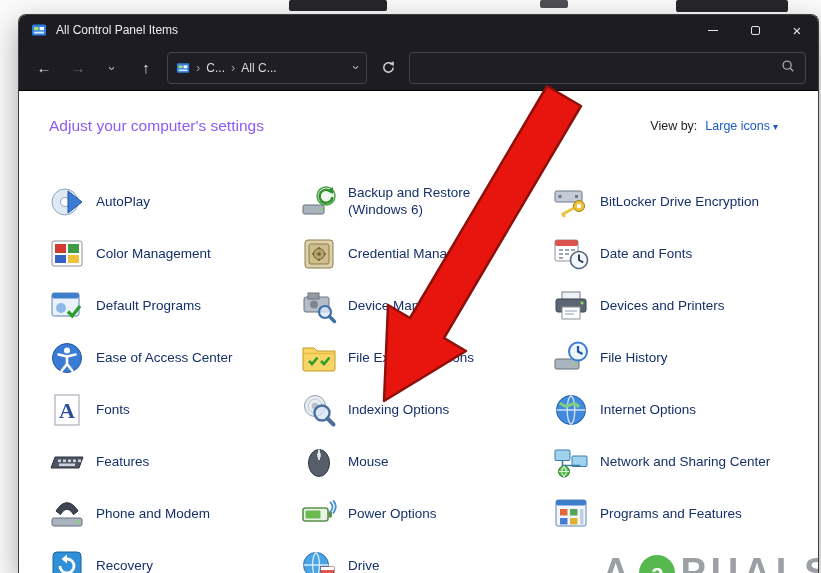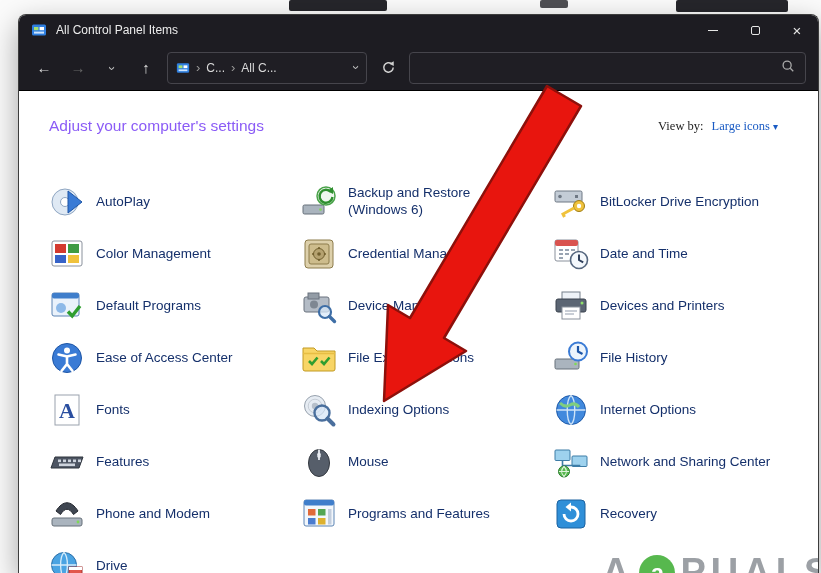--- a/index.html
+++ b/index.html
@@ -51,21 +51,21 @@
   .refresh { width: 26px; display: flex; justify-content: center; flex: 0 0 auto; }
   .searchbox {
     flex: 1; height: 32px; background: #1f1e24; border: 1px solid #46454c;
     border-radius: 4px; display: flex; align-items: center; padding: 0 10px; gap: 8px;
   }
   .searchbox input { flex: 1; background: transparent; border: none; outline: none; color: #ddd; font-size: 12px; }
 
   .content { position: relative; height: calc(100% - 76px); background: #fff; }
   .content-header { display: flex; justify-content: space-between; align-items: center; padding: 26px 40px 0 30px; }
   .page-title { font-size: 15.5px; color: #8b5cf6; font-weight: 400; }
-  .viewby { display: flex; gap: 8px; font-size: 12.5px; align-items: center; font-family: Liberation Serif, serif; }
+  .viewby { display: flex; gap: 8px; font-size: 12.5px; align-items: center; }
   .viewby-label { color: #1c1c1c; }
   .viewby-value { color: #1a5bc4; cursor: default; }
   .viewby-value .caret { font-size: 10px; margin-left: 3px; }
 
   .grid {
     margin: 44px 0 0 30px; display: grid;
     grid-template-columns: 252px 252px 252px;
     grid-auto-rows: minmax(46px, auto); row-gap: 6px;
   }
   .cp-item { display: flex; align-items: center; gap: 11px; cursor: default; }
@@ -228,21 +228,21 @@
         <div class="cp-item">
           <span class="cp-icon">
             <svg viewBox="0 0 36 36">
               <rect x="2" y="4" width="23" height="21" rx="2" fill="#fff" stroke="#8a919c"></rect>
               <rect x="2" y="4" width="23" height="6" rx="2" fill="#d9534f"></rect>
               <path d="M6 14h4M12 14h4M18 14h4M6 18h4M12 18h4M6 22h4" stroke="#9aa4b2" stroke-width="2"></path>
               <circle cx="26" cy="24" r="8.5" fill="#f4f8fc" stroke="#55667e" stroke-width="1.6"></circle>
               <path d="M26 18.5V24l4.2 2.4" fill="none" stroke="#30405c" stroke-width="2"></path>
             </svg>
           </span>
-          <span class="cp-label">Date and Time</span>
+          <span class="cp-label">Date and Fonts</span>
         </div>
         <div class="cp-item">
           <span class="cp-icon">
             <svg viewBox="0 0 36 36">
               <rect x="3" y="5" width="27" height="23" rx="2" fill="#eaf2fb" stroke="#5d84b4"></rect>
               <rect x="3" y="5" width="27" height="5.5" rx="2" fill="#3f7ecb"></rect>
               <circle cx="12" cy="20" r="5" fill="#8db9e8"></circle>
               <path d="M19 23.5l4.2 4.5L31 18" fill="none" stroke="#2f9e2f" stroke-width="3.4"></path>
             </svg>
           </span>
@@ -378,20 +378,31 @@
               <rect x="3" y="22" width="30" height="8" rx="2" fill="#aab4be" stroke="#67707a"></rect>
               <circle cx="29" cy="26" r="1.4" fill="#7ed957"></circle>
               <path d="M7 15c7-11 15-11 22 0l-4.5 3.5c-4.5-7-8.5-7-13 0z" fill="#3f4651" stroke="#23272e"></path>
             </svg>
           </span>
           <span class="cp-label">Phone and Modem</span>
         </div>
         <div class="cp-item">
           <span class="cp-icon">
             <svg viewBox="0 0 36 36">
+              <rect x="2" y="12" width="25" height="13" rx="2.5" fill="#eaf4e6" stroke="#5a8f4c" stroke-width="1.6"></rect>
+              <rect x="4.5" y="14.5" width="15" height="8" rx="1" fill="#6cbb4f"></rect>
+              <rect x="27.5" y="15.5" width="3.5" height="6" rx="1" fill="#5a8f4c"></rect>
+              <path d="M29 6q5 5 0 10M32 4.5q5.5 5.5 0 13" fill="none" stroke="#4a8fd0" stroke-width="1.8"></path>
+            </svg>
+          </span>
+          <span class="cp-label">Power Options</span>
+        </div>
+        <div class="cp-item">
+          <span class="cp-icon">
+            <svg viewBox="0 0 36 36">
               <rect x="3" y="4" width="30" height="26" rx="2" fill="#f2f7fc" stroke="#5d84b4"></rect>
               <rect x="3" y="4" width="30" height="5.5" rx="2" fill="#3f7ecb"></rect>
               <rect x="7" y="13" width="7.5" height="6.5" fill="#e06a3a"></rect>
               <rect x="17" y="13" width="7.5" height="6.5" fill="#53a653"></rect>
               <rect x="7" y="22" width="7.5" height="6.5" fill="#4a7ccf"></rect>
               <rect x="17" y="22" width="7.5" height="6.5" fill="#ddb12f"></rect>
               <rect x="27" y="13" width="3.5" height="15.5" fill="#c3cedd"></rect>
             </svg>
           </span>
           <span class="cp-label">Programs and Features</span>

